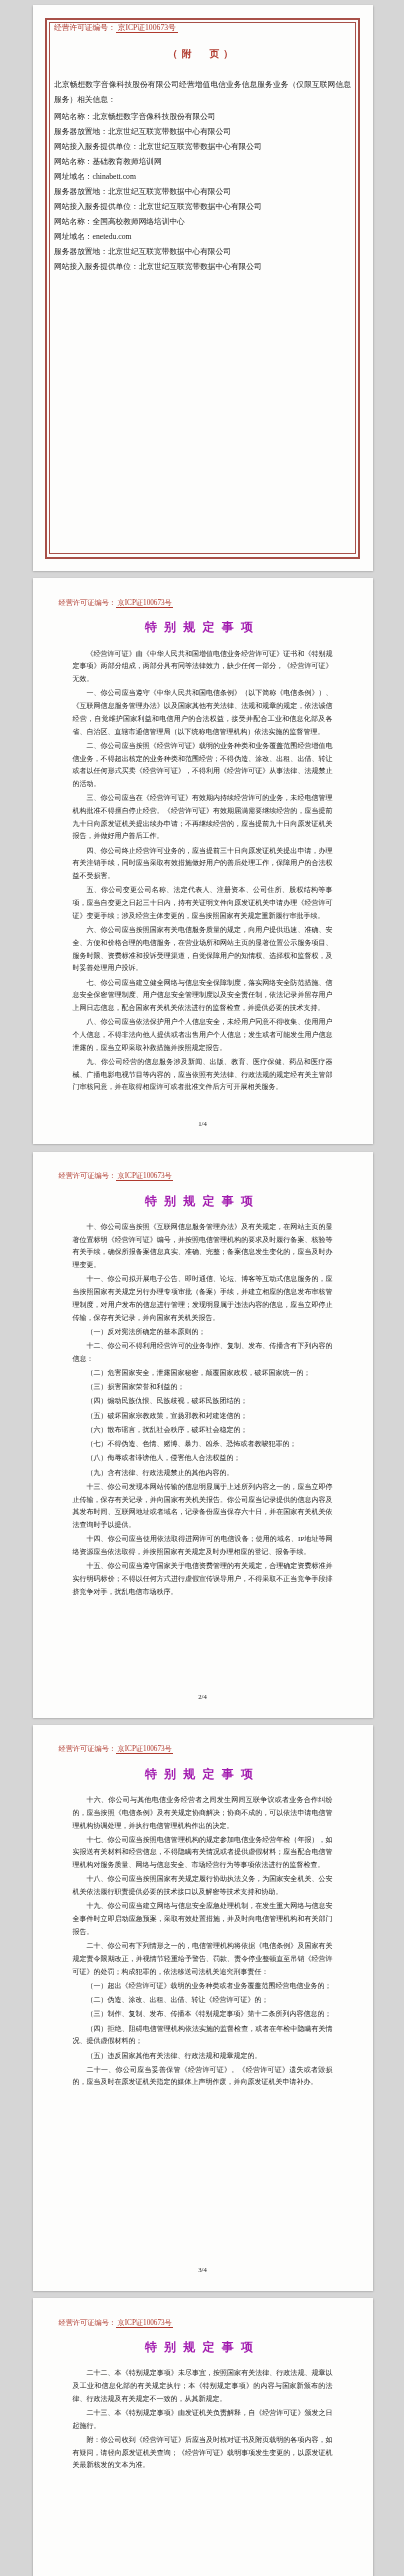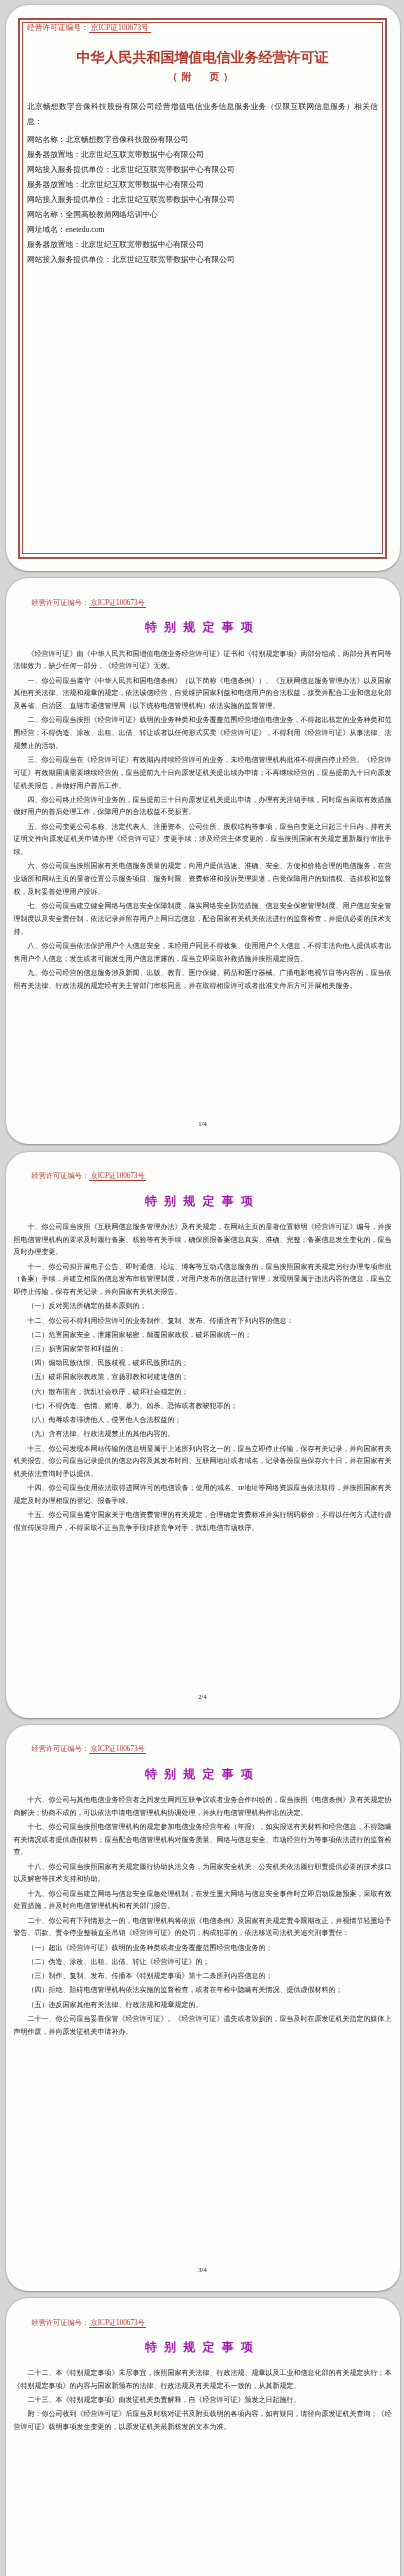--- a/index.html
+++ b/index.html
@@ -13,28 +13,27 @@
     background:#cfcfcf;
     font-family:"Liberation Serif","DejaVu Serif",serif;
     width:405px;
   }
   .canvas{
     width:405px;
     background:#d6d6d6;
     padding:5.2px 0 2.1px;
   }
   .page{
-    width:394px;
+    width:340px;
     height:566px;
     margin:0 auto 7.2px;
     background:#fdfdfc;
     position:relative;
     box-shadow:0 0.5px 2.1px rgba(0,0,0,.35);
     overflow:hidden;
-    border-radius:22px;
   }
   .page:last-child{margin-bottom:0;}
 
   
   .cert-frame{
     position:absolute; inset:12.4px;
     border:2.1px solid var(--frame);
   }
   .cert-frame-inner{
     position:absolute; inset:2.6px;
@@ -84,21 +83,21 @@
   .prov-header .num{border-bottom:0.5px solid var(--accent); padding:0 1.5px;}
   .prov-title{
     text-align:center;
     font-size:12px;
     font-weight:bold;
     letter-spacing:7.2px;
     color:#a21caf;
     margin:41px 0 11.3px;
   }
   .prov-body{
-    padding:0 8px;
+    padding:0 40px;
   }
   .prov-body p{
     font-size:7px;
     line-height:1.82;
     text-align:justify;
     text-indent:2em;
     margin:0 0 1.5px;
     color:var(--ink);
   }
   .page-number{
@@ -115,27 +114,28 @@
 <div class="canvas">
 
   <section class="page">
     <div class="cert-frame">
       <div class="cert-frame-inner"></div>
     </div>
     <div class="cert-content">
       <div class="cert-license-no">
         <span>经营许可证编号：</span><span class="num">京ICP证100673号</span>
       </div>
-      <h1 class="cert-title">中华人民共和国增值电信业务经营许可证</h1>
       <div class="cert-subtitle">（附　页）</div>
       <p class="cert-intro">北京畅想数字音像科技股份有限公司经营增值电信业务信息服务业务（仅限互联网信息服务）相关信息：</p>
       <div class="cert-lines">
           <div class="cert-line">网站名称：北京畅想数字音像科技股份有限公司</div>
           <div class="cert-line">服务器放置地：北京世纪互联宽带数据中心有限公司</div>
           <div class="cert-line">网站接入服务提供单位：北京世纪互联宽带数据中心有限公司</div>
+          <div class="cert-line">网站名称：基础教育教师培训网</div>
+          <div class="cert-line">网址域名：chinabett.com</div>
           <div class="cert-line">服务器放置地：北京世纪互联宽带数据中心有限公司</div>
           <div class="cert-line">网站接入服务提供单位：北京世纪互联宽带数据中心有限公司</div>
           <div class="cert-line">网站名称：全国高校教师网络培训中心</div>
           <div class="cert-line">网址域名：enetedu.com</div>
           <div class="cert-line">服务器放置地：北京世纪互联宽带数据中心有限公司</div>
           <div class="cert-line">网站接入服务提供单位：北京世纪互联宽带数据中心有限公司</div>
         </div>
     </div>
   </section>
 

